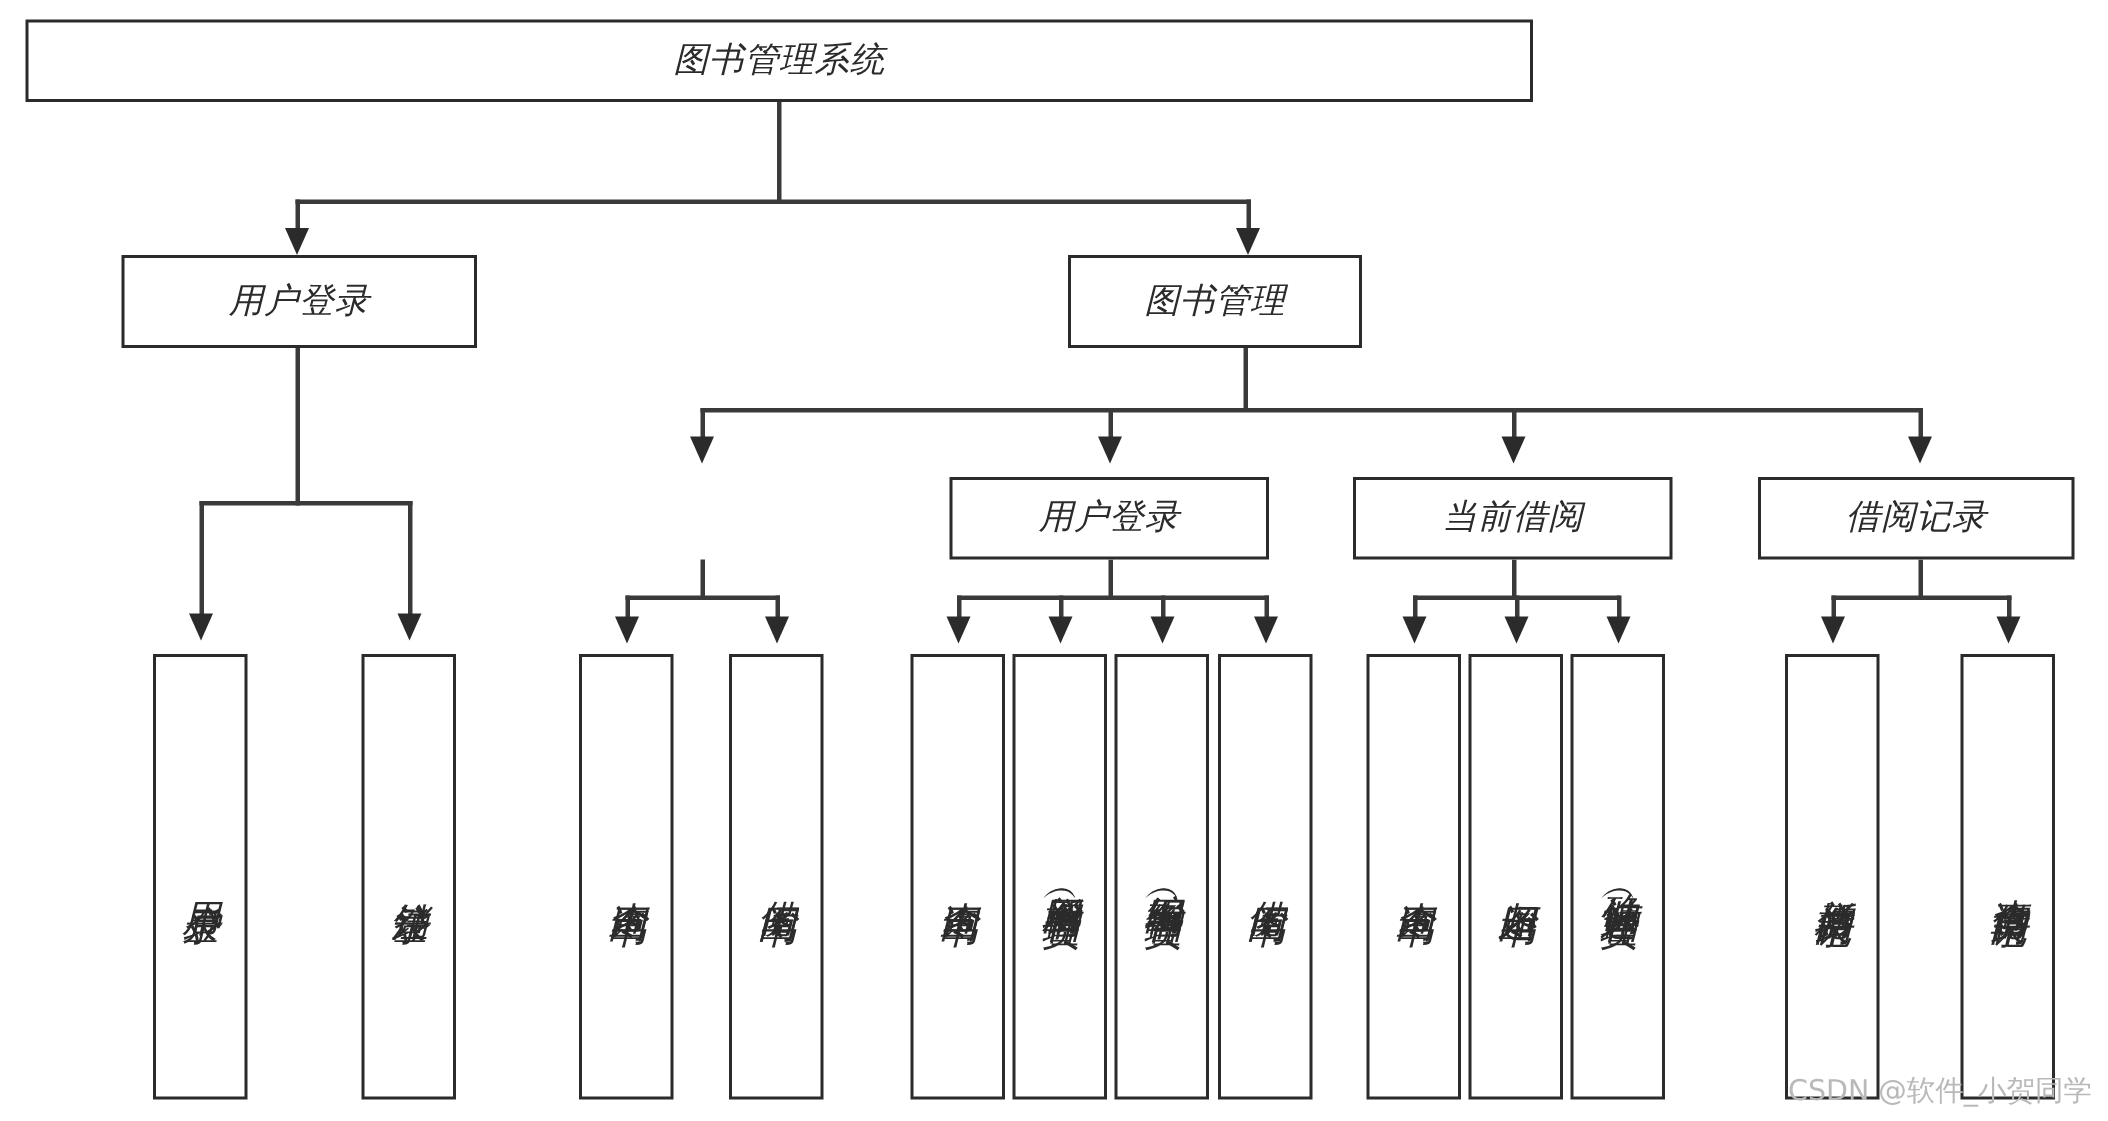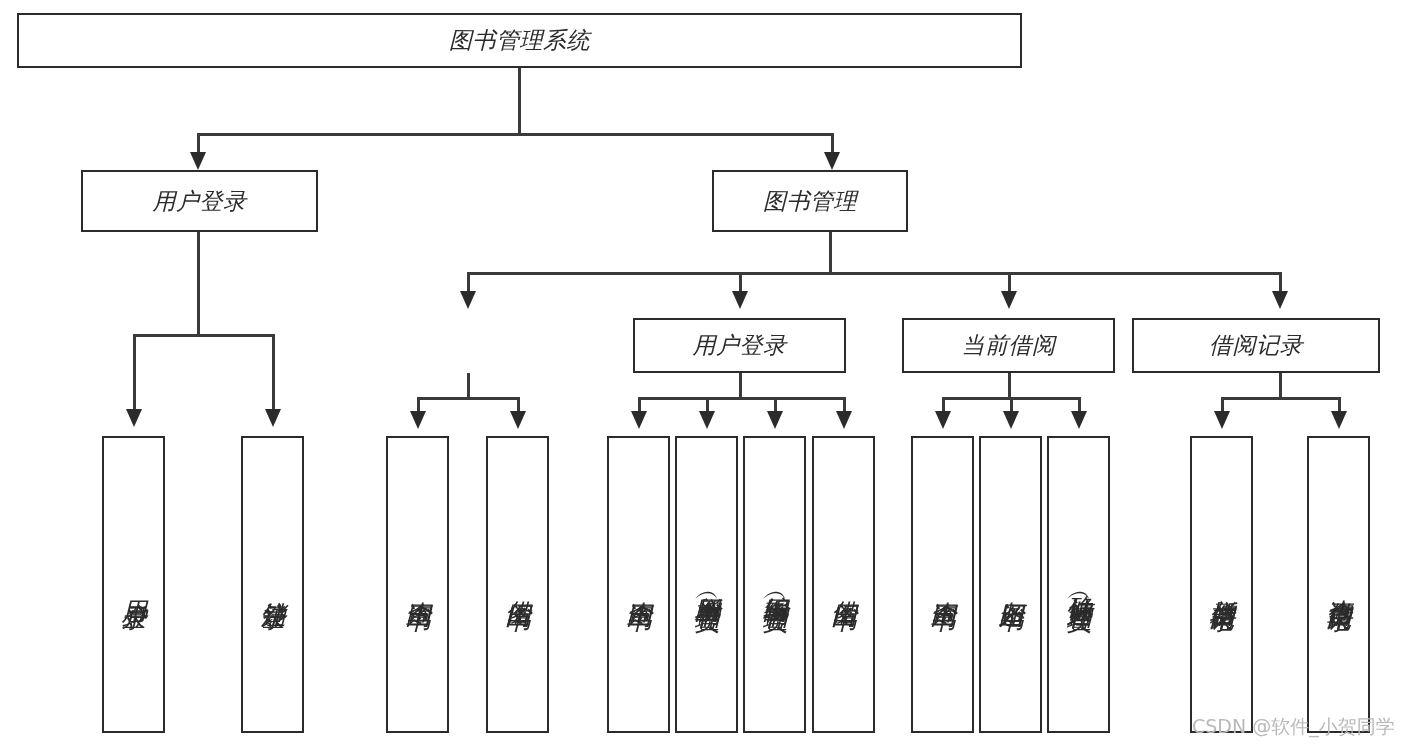--- a/index.html
+++ b/index.html
@@ -153,21 +153,21 @@
   <div class="node h" style="left:712px; top:170px; width:196px; height:62px;">
     <span class="label">图书管理</span>
   </div>
 
   <div class="node h" style="left:633px; top:318px; width:213px; height:55px;">
     <span class="label">用户登录</span>
   </div>
   <div class="node h" style="left:902px; top:318px; width:213px; height:55px;">
     <span class="label">当前借阅</span>
   </div>
-  <div class="node h" style="left:1132px; top:318px; width:248px; height:55px;">
+  <div class="node h" style="left:1172px; top:318px; width:211px; height:55px;">
     <span class="label">借阅记录</span>
   </div>
 
   <div class="node v" style="left:102px; top:436px; width:63px; height:297px;">
     <span class="label">用户登录</span>
   </div>
   <div class="node v" style="left:241px; top:436px; width:63px; height:297px;">
     <span class="label">注销登录</span>
   </div>
 

